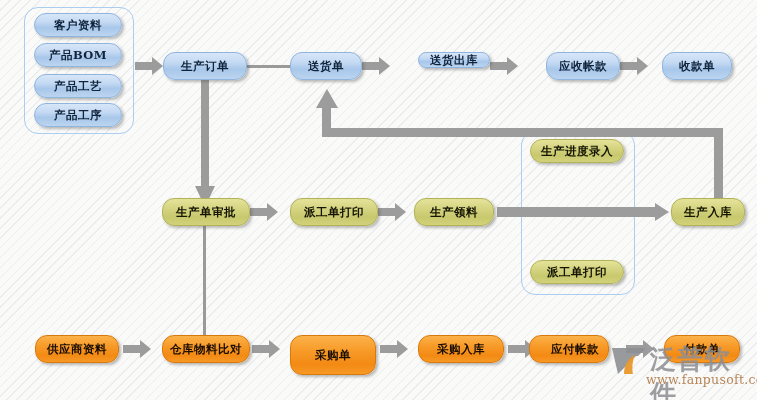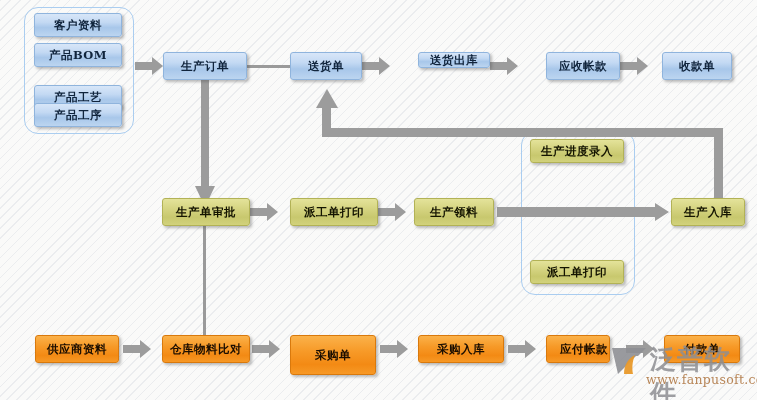--- a/index.html
+++ b/index.html
@@ -17,21 +17,21 @@
         rgba(200,205,215,.30) 1px,
         rgba(255,255,255,0) 1px,
         rgba(255,255,255,0) 7px);
   }
 
   
   .node{
     position:absolute;
     display:flex;align-items:center;justify-content:center;
     box-sizing:border-box;
-    border-radius:3px;
+    border-radius:12px;
     font-size:11.5px;
     font-weight:bold;
     letter-spacing:.5px;
     color:#1b1b1b;
     white-space:nowrap;
     box-shadow:2px 2px 3px rgba(80,80,80,.38);
     z-index:6;
   }
   .node.blue{
     background:linear-gradient(180deg,#d8e6f8 0%,#c3d9f3 38%,#a8c7ea 62%,#bcd5f0 100%);
@@ -184,42 +184,42 @@
   </div>
 
   <div class="arrow" style="left:626px;top:340px;">
     <svg width="28" height="18" viewBox="0 0 28 18">
       <polygon points="0,5 17,5 17,0 28,9 17,18 17,13 0,13" fill="#9c9c9c"></polygon>
     </svg>
   </div>
 
   <div class="node blue" style="left:34px;top:13px;width:88px;height:24px;">客户资料</div>
   <div class="node blue" style="left:34px;top:43px;width:88px;height:24px;">产品BOM</div>
-  <div class="node blue" style="left:34px;top:85px;width:88px;height:24px;">产品工艺</div>
+  <div class="node blue" style="left:34px;top:74px;width:88px;height:24px;">产品工艺</div>
   <div class="node blue" style="left:34px;top:103px;width:88px;height:24px;">产品工序</div>
 
   <div class="node blue" style="left:163px;top:52px;width:84px;height:28px;">生产订单</div>
   <div class="node blue" style="left:290px;top:52px;width:72px;height:28px;">送货单</div>
   <div class="node blue" style="left:418px;top:52px;width:72px;height:16px;">送货出库</div>
   <div class="node blue" style="left:546px;top:52px;width:74px;height:28px;">应收帐款</div>
   <div class="node blue" style="left:662px;top:52px;width:70px;height:28px;">收款单</div>
 
   <div class="node olive" style="left:162px;top:198px;width:88px;height:28px;">生产单审批</div>
   <div class="node olive" style="left:290px;top:198px;width:88px;height:28px;">派工单打印</div>
   <div class="node olive" style="left:414px;top:198px;width:80px;height:28px;">生产领料</div>
   <div class="node olive" style="left:671px;top:198px;width:74px;height:28px;">生产入库</div>
 
   <div class="node olive" style="left:530px;top:139px;width:94px;height:24px;">生产进度录入</div>
   <div class="node olive" style="left:530px;top:260px;width:94px;height:24px;">派工单打印</div>
 
   <div class="node orange" style="left:35px;top:335px;width:84px;height:28px;">供应商资料</div>
   <div class="node orange" style="left:162px;top:335px;width:88px;height:28px;">仓库物料比对</div>
   <div class="node orange" style="left:290px;top:335px;width:86px;height:40px;">采购单</div>
   <div class="node orange" style="left:418px;top:335px;width:86px;height:28px;">采购入库</div>
-  <div class="node orange" style="left:546px;top:335px;width:64px;height:28px;padding-left:12px;">应付帐款</div>
+  <div class="node orange" style="left:529px;top:335px;width:80px;height:28px;padding-left:12px;">应付帐款</div>
   <div class="node orange" style="left:664px;top:335px;width:76px;height:28px;">付款单</div>
 
   <div id="watermark">
     <svg id="wm-mark" width="44" height="34" viewBox="0 0 44 34">
       <path d="M4 4 H38 L30 12 H16 L28 12 L10 30 Z" fill="#8e8f93" opacity=".9"></path>
       <path d="M16 30 C16 20 21 14 27 11 C24 18 24 25 25 30 Z" fill="#e8992a" opacity=".95"></path>
     </svg>
     <div id="wm-cn">泛普软件</div>
     <div id="wm-url">www.fanpusoft.com</div>
   </div>

